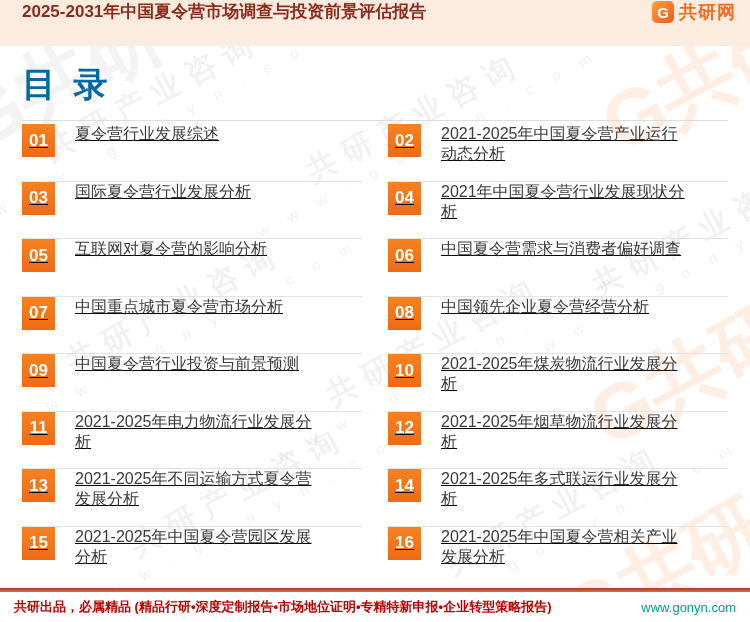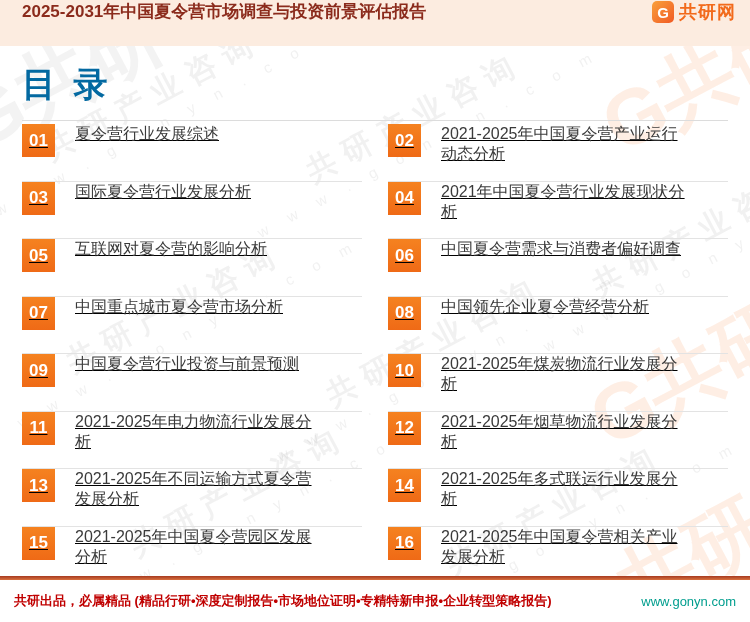--- a/index.html
+++ b/index.html
@@ -67,21 +67,21 @@
     background:linear-gradient(180deg,#f58220,#ef6a16);
     color:#ffffff;font-weight:bold;font-size:17px;
     display:flex;align-items:center;justify-content:center;
   }
   .toc-label{font-size:16px;color:#3a3a3a;line-height:1.28;max-width:250px;}
 
   
   .footer{position:absolute;left:0;right:0;bottom:0;z-index:2;background:#ffffff;}
   .footer-rule{height:4px;background:linear-gradient(180deg,#a63a1f,#d9713f);}
   .footer-row{
-    height:42px;display:flex;align-items:center;justify-content:space-between;
+    height:30px;display:flex;align-items:center;justify-content:space-between;
     padding:0 14px;box-sizing:border-box;
   }
   .footer-left{font-size:13px;font-weight:bold;color:#c00000;}
   .footer-right{font-size:13px;color:#009e8e;cursor:pointer;margin-left:24px;}
 </style>
 </head>
 <body>
 
 <div class="page">
 

